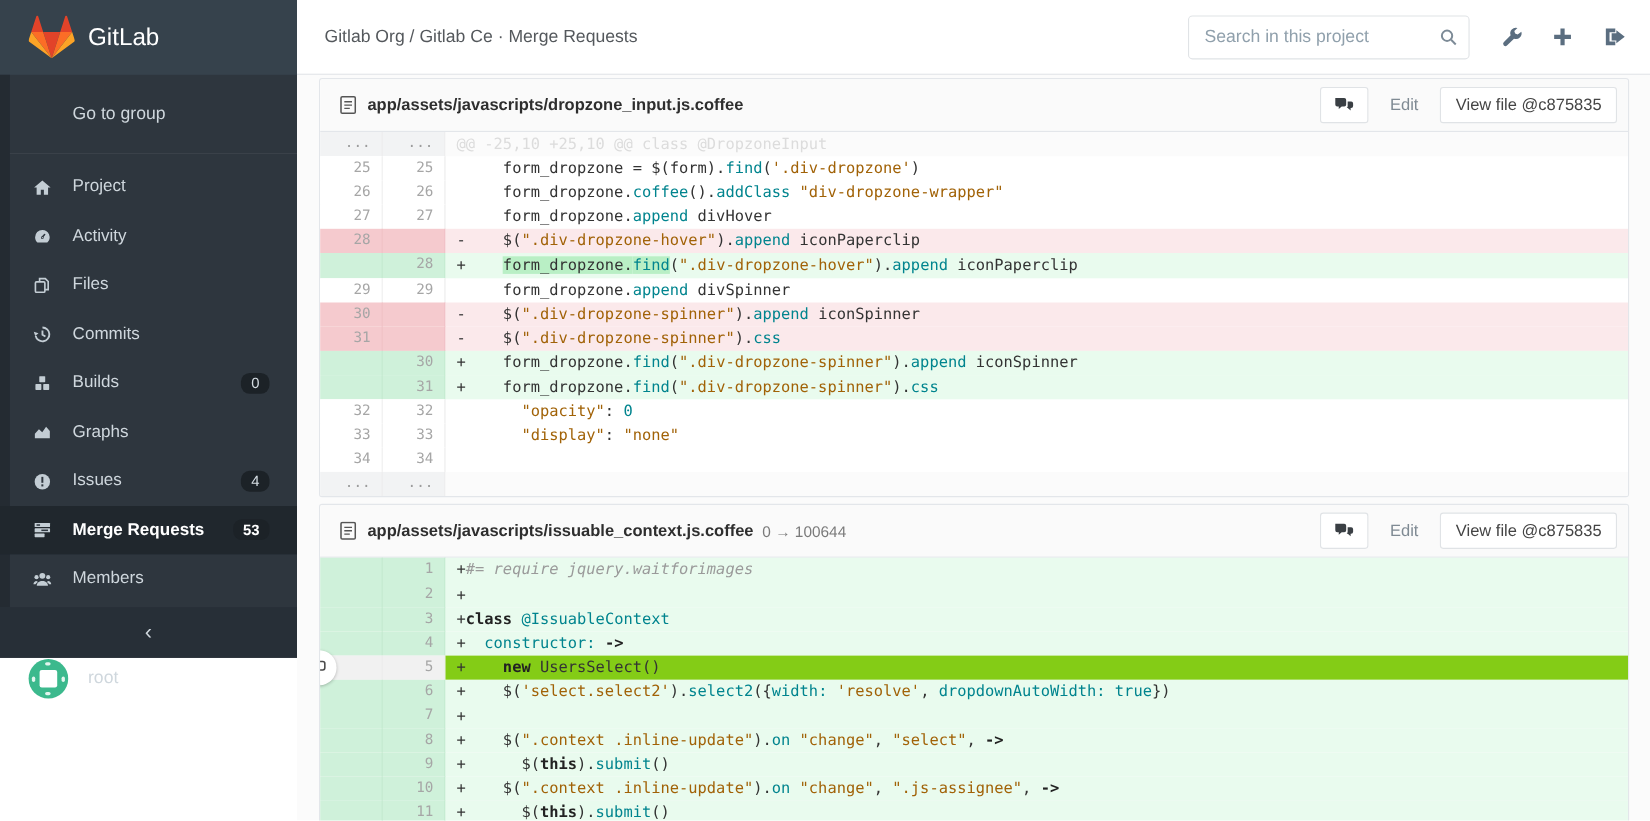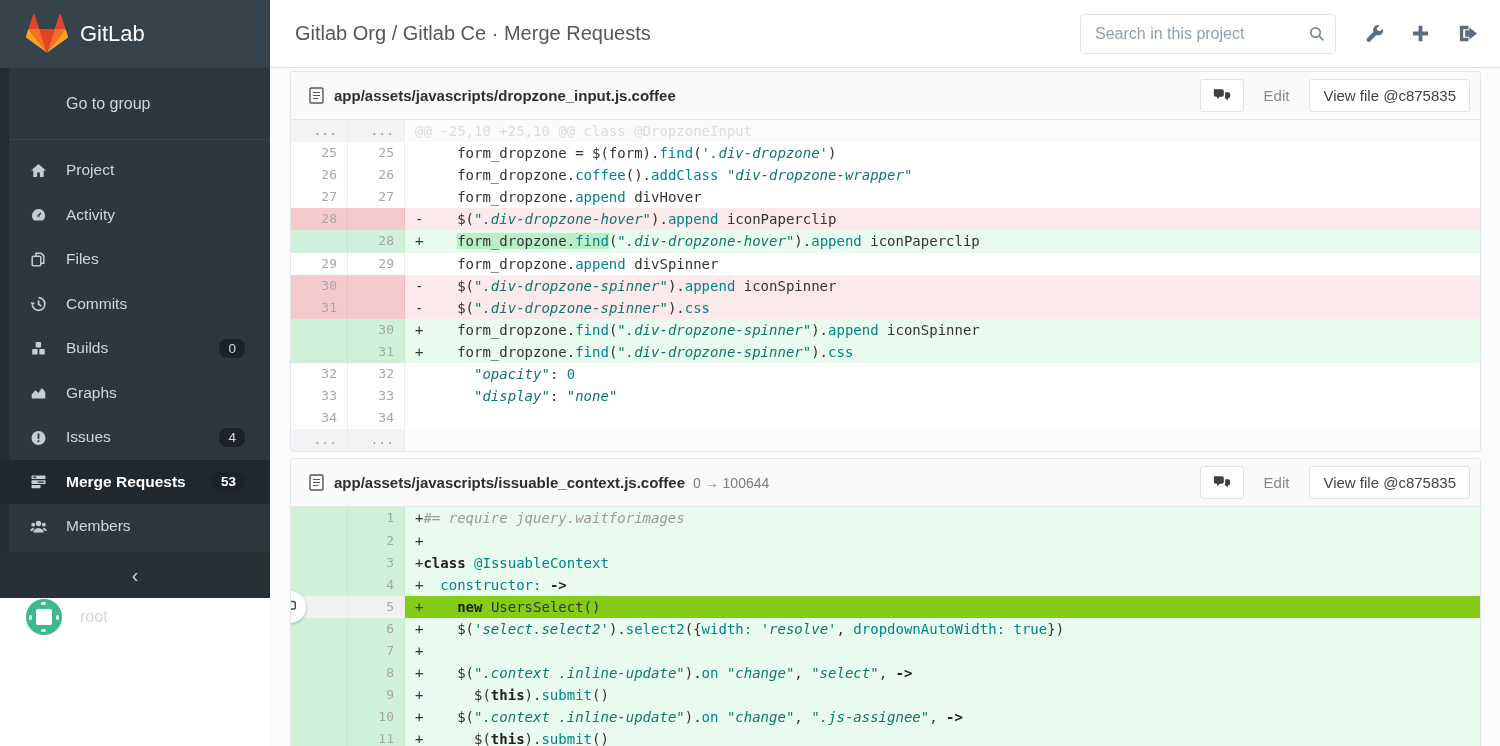--- a/index.html
+++ b/index.html
@@ -41,21 +41,21 @@
   .avatar .d3{ left:3px; top:16px; width:3px; height:5px;} .avatar .d4{ right:3px; top:16px; width:3px; height:5px;}
   .sb-user .lbl { margin-left:18px; font-size:16px; }
   .sb-collapse { position:absolute; bottom:0; left:0; width:270px; height:46px;
     background:#272f37; display:flex; align-items:center; justify-content:center;
     color:#cfd7dd; font-size:20px; cursor:pointer; }
 
   
   .main { position:absolute; left:270px; top:0; right:0; bottom:0; background:#fbfbfb; }
   .top-header { height:68px; background:#fff; border-bottom:1px solid #e1e4e8;
     display:flex; align-items:center; padding:0 22px 0 25px; }
-  .page-title { font-size:20px; color:#54585c; flex:1; white-space:nowrap; }
+  .page-title { font-size:16px; color:#54585c; flex:1; white-space:nowrap; }
   .search-wrap { position:relative; width:256px; height:40px; margin-right:26px; }
   .search-input { width:100%; height:100%; border:1px solid #e0e3e6; border-radius:4px;
     padding:0 36px 0 14px; font-size:16px; color:#333; background:#fff;
     font-family:"Liberation Sans", sans-serif; }
   .search-input::placeholder { color:#90a0ac; }
   .search-icon { position:absolute; right:11px; top:12px; width:16px; height:16px;
     color:#7d8b97; }
   .hdr-icons { display:flex; align-items:center; gap:25px; color:#5b6e80; }
   .hdr-icons .hic { width:22px; height:22px; cursor:pointer; display:flex;
     align-items:center; justify-content:center; }
@@ -90,21 +90,21 @@
   .dcode { flex:1; padding-left:10px; white-space:pre; overflow:hidden; color:#333; }
   .drow.match .dnum { background:#f2f3f4; color:#9c9c9c; }
   .drow.match .dcode { background:#fbfbfb; color:#dcdcdc; }
   .drow.del .dnum { background:#f5cace; border-right-color:#eebdc3; }
   .drow.del .dcode { background:#fbe9eb; }
   .drow.add .dnum { background:#cff1da; border-right-color:#c0e8cd; }
   .drow.add .dcode { background:#e9fbee; }
   .drow.add-hover .dnum { background:#f1f1f1; }
   .drow.add-hover .dcode { background:#84cc16; }
   .tok-m { color:#00848e; }
-  .tok-s { color:#0f766e;font-style:italic; }
+  .tok-s { color:#a16207; }
   .tok-k { font-weight:bold; color:#222; }
   .tok-c { font-style:italic; color:#9a9a9a; }
   .tok-hl { background:#b9efc5; }
   .margin-bubble { position:absolute; left:-17px; top:-5px; width:32px; height:32px;
     background:#fff; border-radius:50%; box-shadow:0 1px 3px rgba(0,0,0,.25);
     display:flex; align-items:center; justify-content:center; cursor:pointer; z-index:3; }
   .margin-bubble svg { width:16px; height:14px; stroke:#4a4a4a; fill:none; stroke-width:1.5; }
 </style>
 </head>
 <body>

